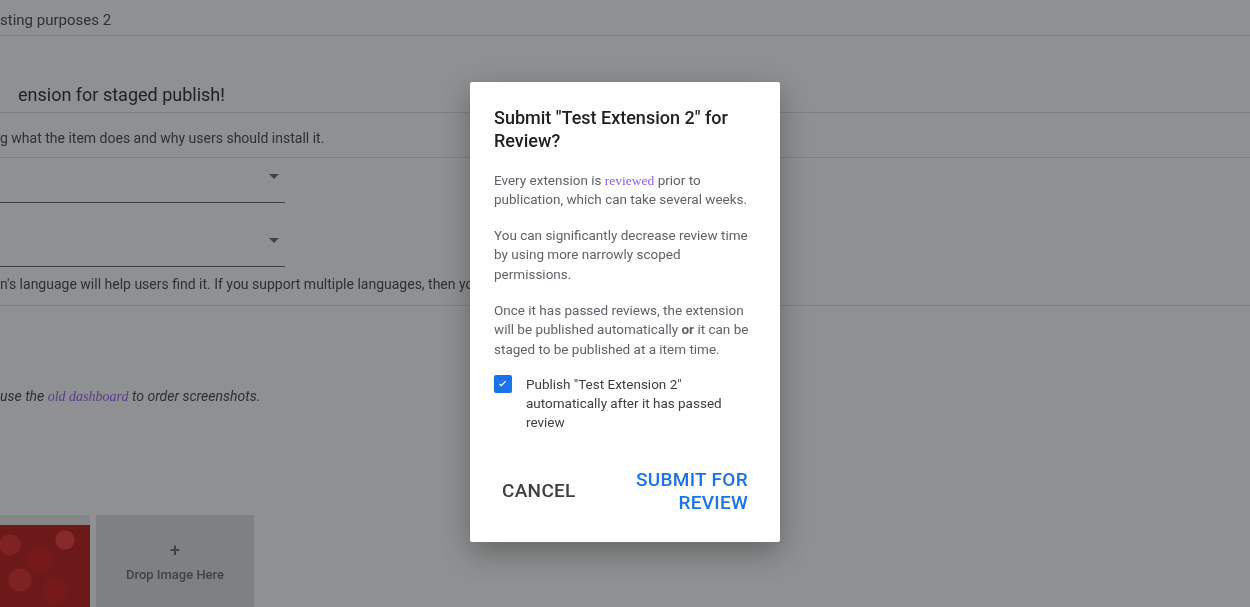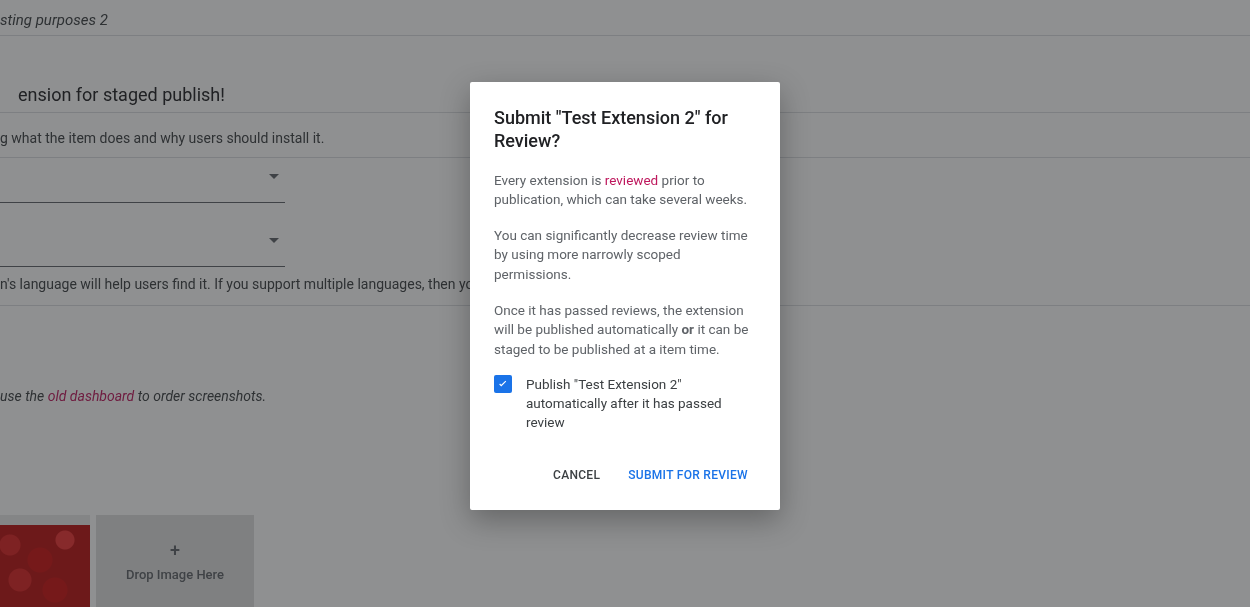--- a/index.html
+++ b/index.html
@@ -26,21 +26,21 @@
     .dropdown-arrow {
       position:absolute;
       right:6px;
       top:3px;
       width:0;height:0;
       border-left:5px solid transparent;
       border-right:5px solid transparent;
       border-top:5px solid #5f6368;
     }
 
-    .link-blue { color:#be185d; }
+    .link-blue { color:#8b5cf6;font-family:Liberation Serif, serif; }
 
     .screenshot-thumb {
       position:absolute;
       top:515px;
       left:0;
       width:90px;
       height:92px;
       background:linear-gradient(135deg,#a33 0%, #7a2 40%, #a33 70%);
       overflow:hidden;
     }
@@ -111,34 +111,34 @@
       background:#1a73e8;
       border-radius:2px;
       display:flex;align-items:center;justify-content:center;
     }
     .chk svg { width:14px; height:14px; }
     .chk-label { color:#3c4043; font-size:13.5px; line-height:1.4; }
     .actions { display:flex; justify-content:flex-end; gap:12px; padding:8px 0; }
     .btn {
       background:none;border:none;
       font-family:inherit;
-      font-size:12px;
+      font-size:19px;
       font-weight:500;
       letter-spacing:0.3px;
       cursor:pointer;
       padding:8px 8px;
     }
     .btn-cancel { color:#3c4043; }
     .btn-primary { color:#1a73e8;text-align:right; }
   </style>
 </head>
 <body>
 
 <div class="bg-content">
-  <div class="bg-text" style="top:11px; font-size:15px;font-style:italic;">sting purposes 2</div>
+  <div class="bg-text" style="top:11px; font-size:15px;">sting purposes 2</div>
   <div class="row-sep" style="position:absolute; top:35px; left:0; right:0;"></div>
   <div class="bg-text" style="top:84px; font-size:18px; color:#202124;margin-left:18px;">ension for staged publish!</div>
   <div class="row-sep" style="position:absolute; top:112px; left:0; right:0;"></div>
   <div class="bg-text" style="top:130px;">g what the item does and why users should install it.</div>
   <div class="row-sep" style="position:absolute; top:157px; left:0; right:0;"></div>
 
   <div class="dropdown-field" style="top:171px;">
     <span class="dropdown-arrow"></span>
   </div>
 

